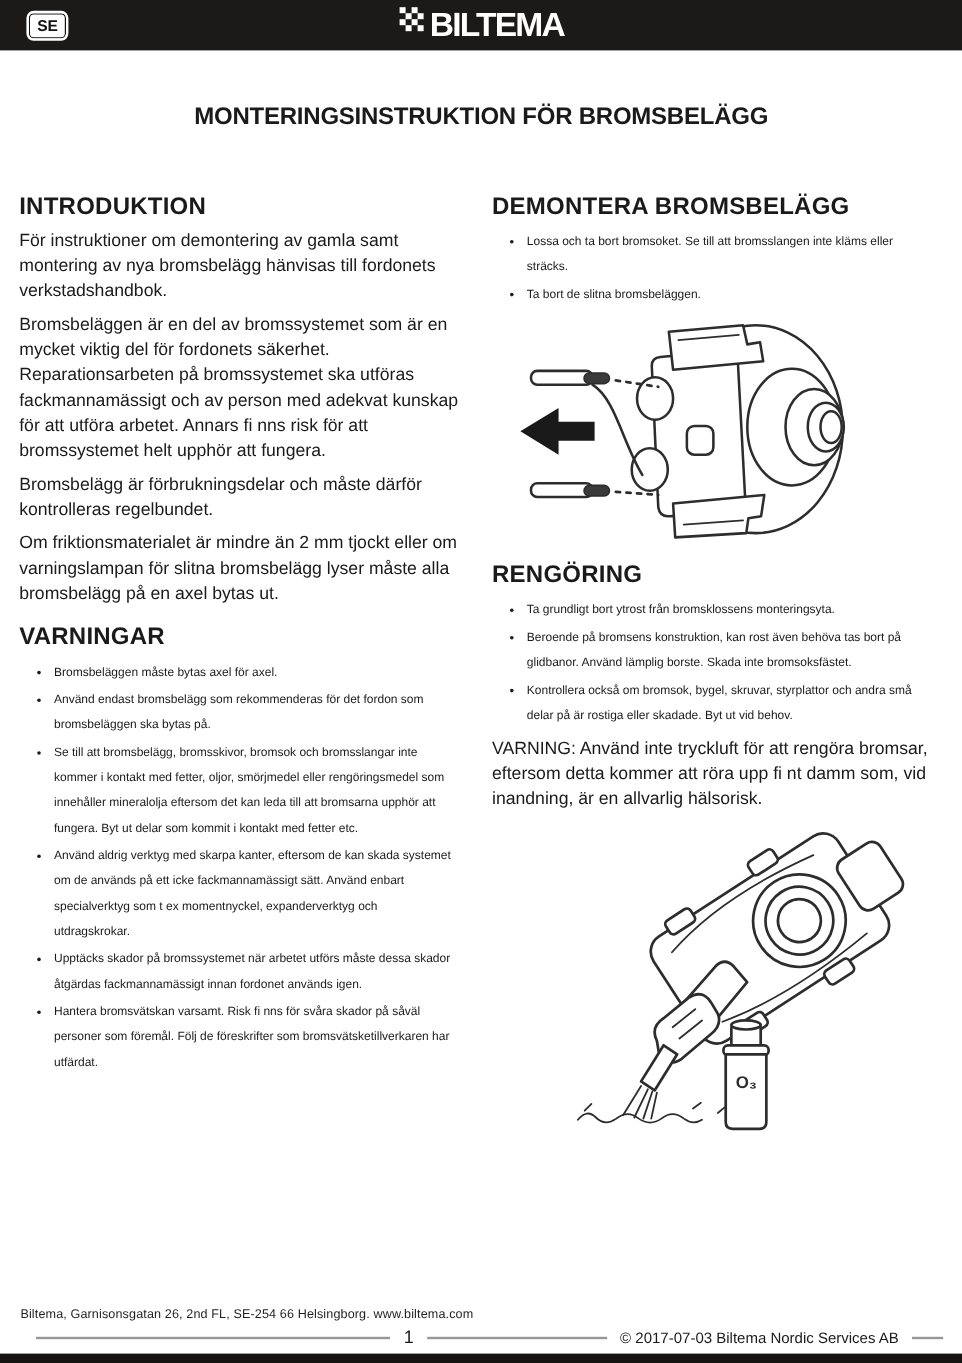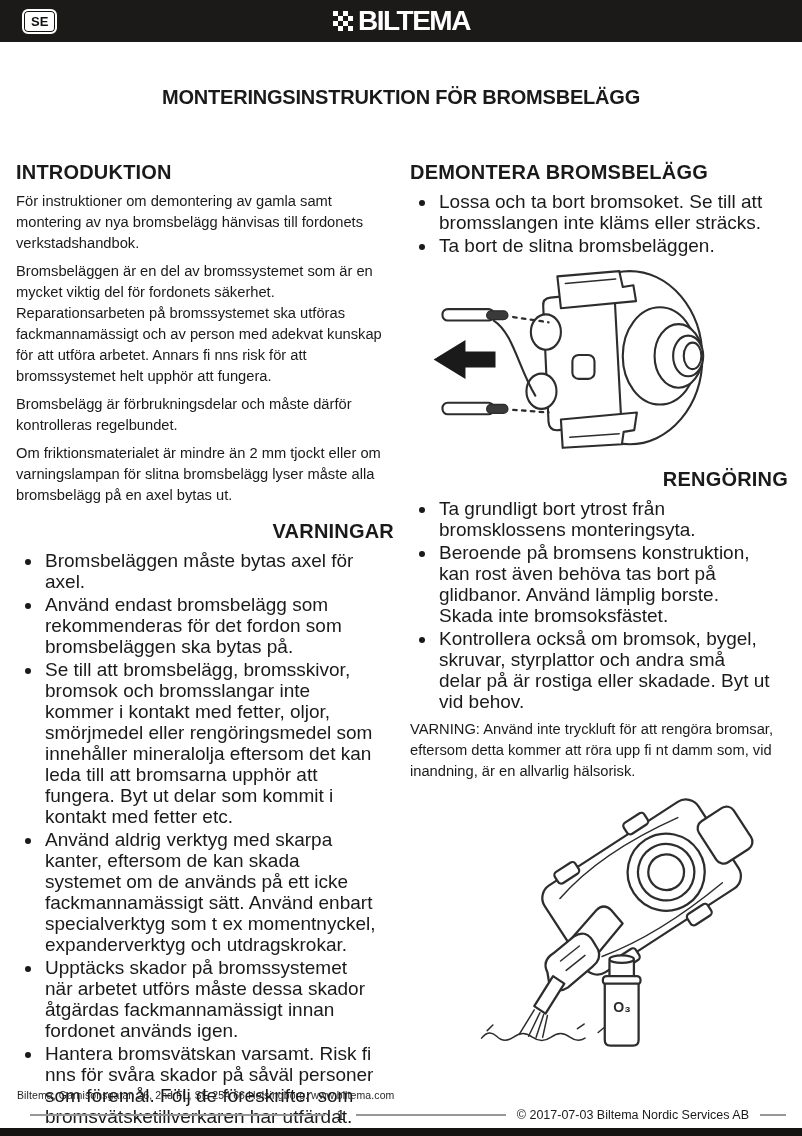--- a/index.html
+++ b/index.html
@@ -13,45 +13,45 @@
   .topbar {
     position:absolute; top:0; left:0; right:0; height:42px;
     background:#1b1a18; display:flex; align-items:center; justify-content:center;
   }
   .se-badge {
     position:absolute; left:22px; top:9px;
     background:#ffffff; color:#111; font-weight:bold; font-size:13px;
     line-height:1; padding:4px 7px 4px; border-radius:6px;
     box-shadow: inset 0 0 0 1px #111; border:2px solid #fff;
   }
-  .logo { display:flex; align-items:center; gap:4px; }
+  .logo { display:flex; gap:4px; }
   .logo-text {
     color:#fff; font-size:28px; font-weight:bold; letter-spacing:-1.5px;
     font-family:"Liberation Sans", sans-serif;
   }
   
   .doc-title {
     position:absolute; top:86px; left:0; width:100%;
     text-align:center; font-size:20px; font-weight:bold; letter-spacing:-0.2px;
     margin:0;
   }
   
   .columns {
     position:absolute; top:161px; left:16px; width:772px;
     display:flex; gap:16px; align-items:flex-start;
   }
   .col { width:378px; }
   .sec-heading {
     font-size:20px; font-weight:bold; letter-spacing:0.2px;
     margin:0 0 7px 0;
   }
-  .mt { margin-top:14px;text-align:right; }
+  .mt { margin-top:14px; }
   .body-p { font-size:14.7px; line-height:21px; margin:0 0 7px 0; }
   ul.bullets { margin:0 0 7px 0; padding-left:27px; list-style:disc; }
-  ul.bullets li { font-size:19px; line-height:21px; padding-left:2px; margin:0 16px 2px 0; }
+  ul.bullets li { font-size:10px; line-height:21px; padding-left:2px; margin:0 16px 2px 0; }
   .warning-p { font-size:14.7px; line-height:21px; margin:2px 0 0 0; }
   .warning-p b { font-weight:normal; }
   figure { margin:0; }
   .fig1 { display:block; margin:8px 0 4px 18px; }
   .fig2 { display:block; margin:6px 0 0 26px; }
   svg .ln { fill:none; stroke:#2d2d2d; stroke-width:2.4; stroke-linejoin:round; stroke-linecap:round; }
   svg .lnthin { fill:none; stroke:#2d2d2d; stroke-width:1.6; stroke-linecap:round; }
   svg .wh { fill:#ffffff; stroke:#2d2d2d; stroke-width:2.4; stroke-linejoin:round; }
   svg .dk { fill:#3a3a3a; stroke:#2d2d2d; stroke-width:1.5; }
   svg .blk { fill:#1a1a1a; stroke:none; }

